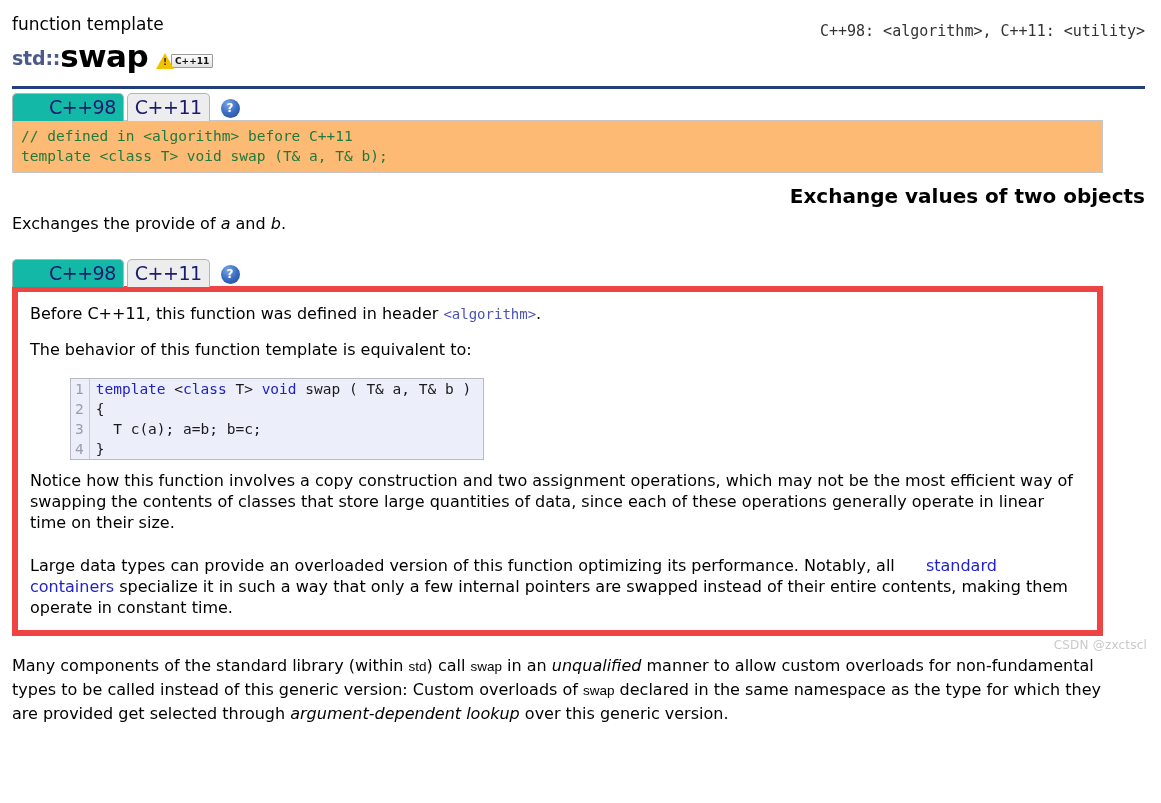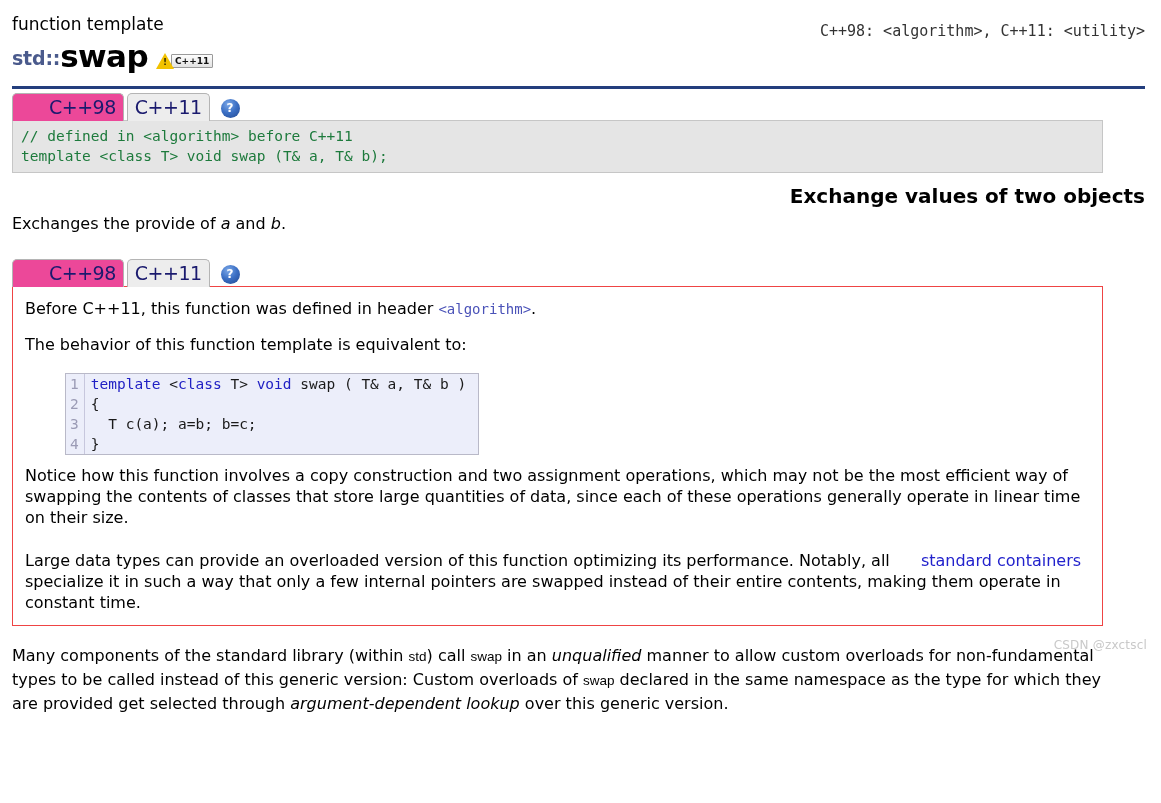--- a/index.html
+++ b/index.html
@@ -126,21 +126,21 @@
     border-bottom: none;
     border-radius: 5px 5px 0 0;
     padding: 2px 7px 3px 7px;
     line-height: 22px;
     background: #ededed;
     margin-right: 3px;
     cursor: pointer;
     letter-spacing: -0.5px;
   }
   .tab.active {
-    background: #ec4899;
+    background: #14b8a6;
     padding-left: 36px;
   }
   .help-icon {
     width: 19px;
     height: 19px;
     border-radius: 50%;
     background: radial-gradient(circle at 38% 28%, #7ba8e8 0%, #3b6fc4 48%, #22478f 100%);
     color: #ffffff;
     font-size: 12px;
     font-weight: bold;
@@ -148,21 +148,21 @@
     text-align: center;
     line-height: 19px;
     margin-left: 8px;
     margin-bottom: 3px;
     cursor: pointer;
   }
 
   
   .sigbox {
     border: 1px solid #c6c6c6;
-    background: #e5e5e5;
+    background: #fdba74;
     padding: 5px 8px 6px 8px;
     font-family: "DejaVu Sans Mono", monospace;
     font-size: 14.5px;
     line-height: 20px;
     color: #1d7a3c;
     margin-top: -1px;
     box-sizing: border-box;
     width: 1091px;
     white-space: pre;
   }
@@ -180,21 +180,21 @@
     margin: 6px 0 0 0;
     line-height: 20px;
     font-family: "DejaVu Sans", sans-serif;
   }
   .it { font-style: italic; }
 
   
   .tabbar2 { margin-top: 24px; }
 
   .panel {
-    border: 1px solid #ef4444;
+    border: 6px solid #ef4444;
     background: #ffffff;
     box-sizing: border-box;
     width: 1091px;
     padding: 11px 12px 12px 12px;
     margin-top: -1px;
   }
   .panel p {
     font-size: 16px;
     line-height: 21px;
     margin: 0 0 22px 0;

